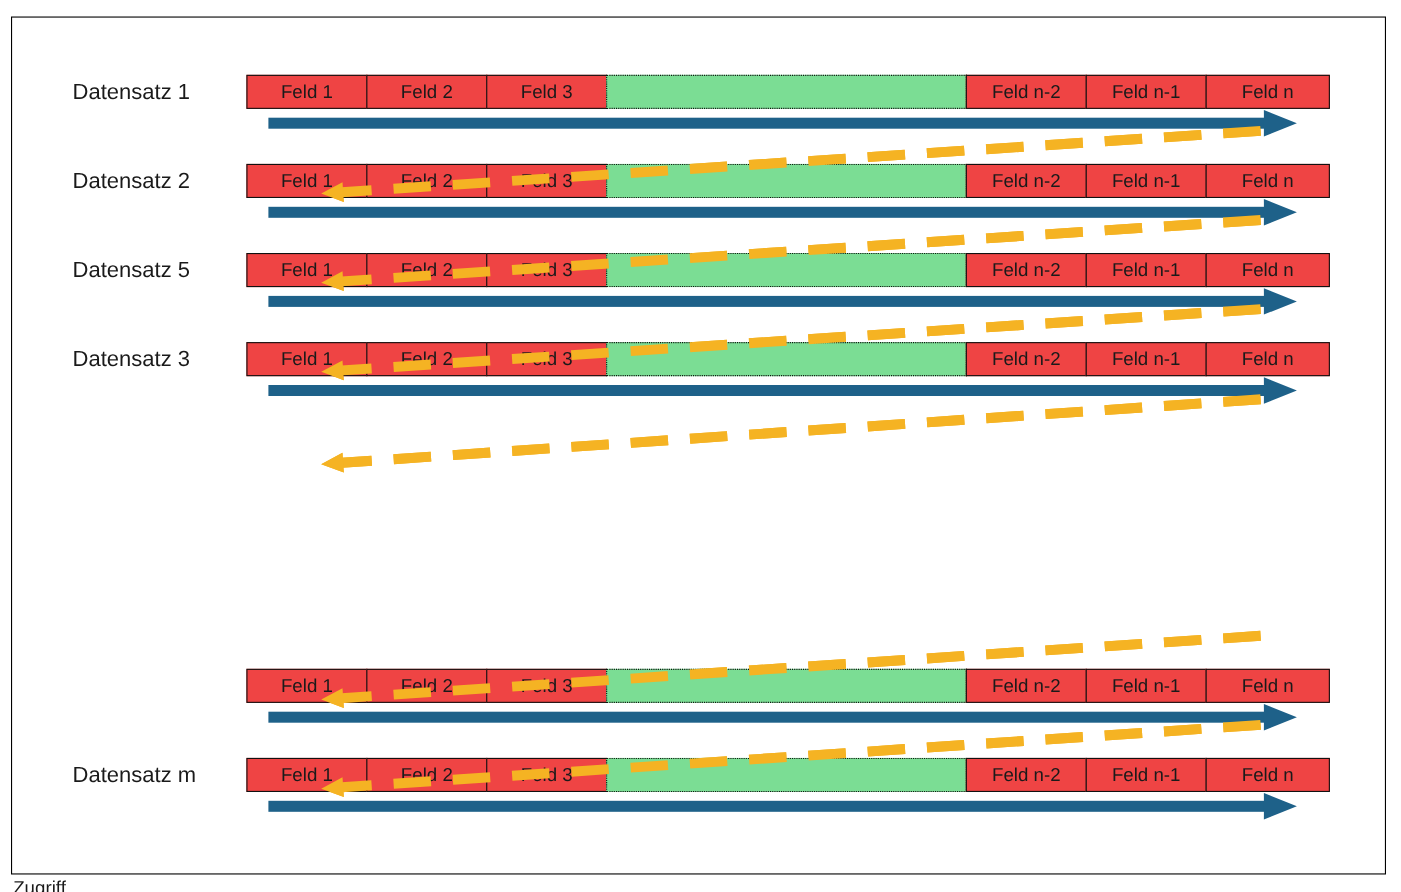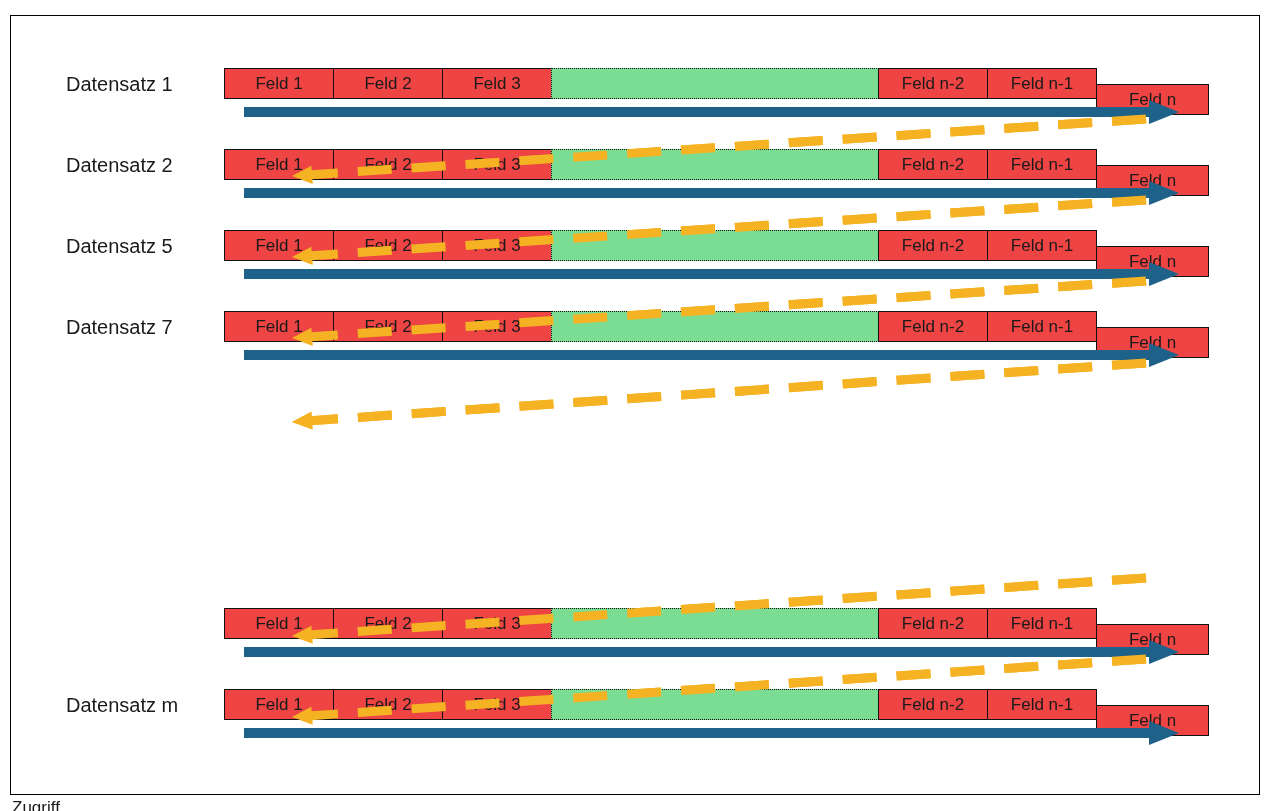--- a/index.html
+++ b/index.html
@@ -29,21 +29,21 @@
     position:absolute;top:0;height:31px;box-sizing:border-box;
     background:#ef4444;border:1.2px solid #111111;
     font-size:17px;color:#1a1a1a;text-align:center;line-height:29px;
     white-space:nowrap;
   }
   .field.f1{left:0px;width:110px;}
   .field.f2{left:109px;width:110px;}
   .field.f3{left:218px;width:110px;}
   .field.fn2{left:654px;width:110px;text-align:center;}
   .field.fn1{left:763px;width:110px;}
-  .field.fn{left:872px;width:113px;margin-top:16px;}
+  .field.fn{left:872px;width:113px;}
 
   
   .field.gap{
     left:327px;width:328px;background:#7BDD94;
     border:1.4px dotted #111111;
   }
 
   
   .blue-arrow{position:absolute;left:244px;top:0;width:940px;height:24px;}
   .blue-arrow .shaft{
@@ -143,21 +143,21 @@
           <div class="field fn2">Feld n-2</div>
           <div class="field fn1">Feld n-1</div>
           <div class="field fn">Feld n</div>
         </div>
         <div class="blue-arrow" style="top: 34px;">
           <div class="shaft"></div>
           <div class="head"></div>
         </div>
       </div>
       <div class="record-row" style="top: 309px;">
-        <div class="row-label">Datensatz 7</div>
+        <div class="row-label">Datensatz 3</div>
         <div class="fields">
           <div class="field f1">Feld 1</div>
           <div class="field f2">Feld 2</div>
           <div class="field f3">Feld 3</div>
           <div class="field gap"></div>
           <div class="field fn2">Feld n-2</div>
           <div class="field fn1">Feld n-1</div>
           <div class="field fn">Feld n</div>
         </div>
         <div class="blue-arrow" style="top: 34px;">

